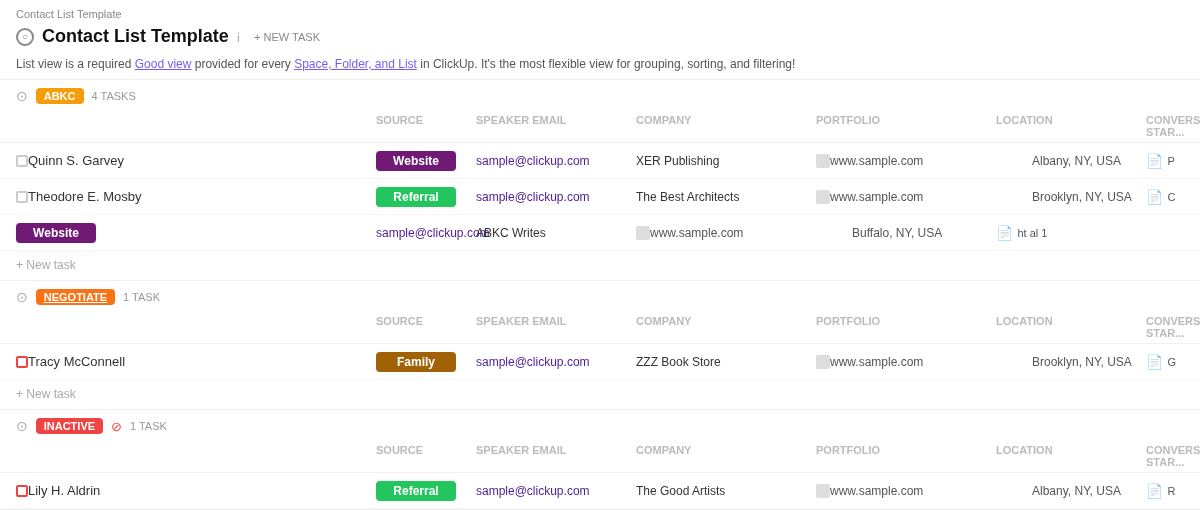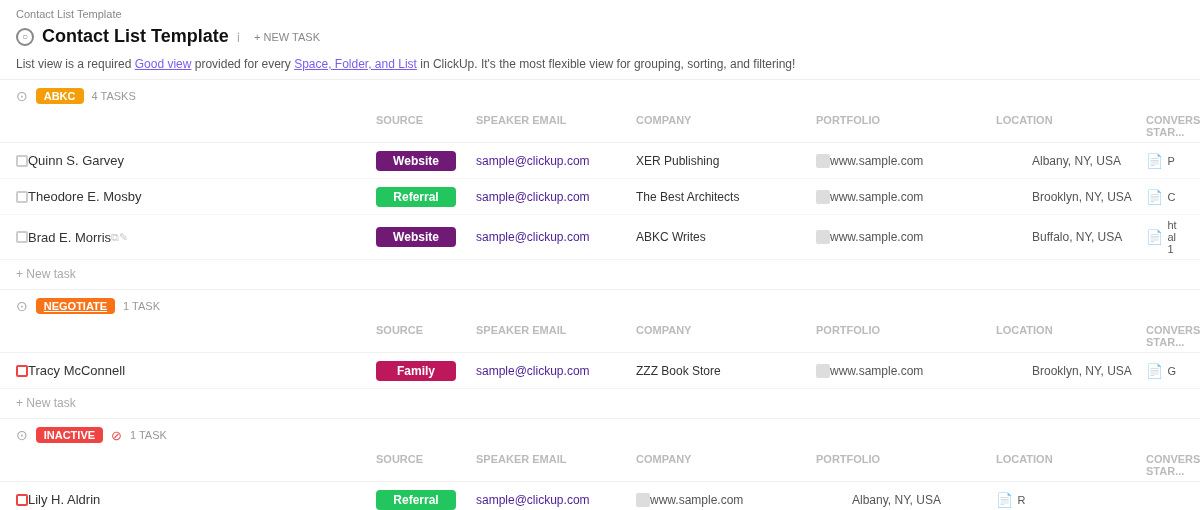--- a/index.html
+++ b/index.html
@@ -34,21 +34,21 @@
     .task-name-cell { display: flex; align-items: center; }
     .task-checkbox { width: 12px; height: 12px; border: 2px solid #ccc; border-radius: 2px; flex-shrink: 0; }
     .task-checkbox-red { border-color: #ef4444; }
     .task-name { font-size: 13px; color: #333; }
     .task-icon { color: #ccc; font-size: 11px; cursor: pointer; }
     .task-edit-icon { color: #ccc; font-size: 11px; cursor: pointer; }
 
     .source-badge { font-size: 12px; font-weight: 600; padding: 3px 12px; border-radius: 4px; color: #fff; display: inline-block; text-align: center; min-width: 80px; }
     .badge-website { background: #701a75; }
     .badge-referral { background: #22c55e; }
-    .badge-family { background: #be185d; }
+    .badge-family { background: #a16207; }
 
     .email-cell { font-size: 12px; color: #4c1d95; }
     .company-cell { font-size: 12px; color: #333; }
     .portfolio-cell { display: flex; align-items: flex-end; font-size: 12px; color: #555; }
     .portfolio-thumb { width: 14px; height: 14px; background: #ddd; border-radius: 2px; flex-shrink: 0; }
     .location-cell { font-size: 12px; color: #555; margin-left: 36px; }
     .conv-cell { display: flex; align-items: center; gap: 4px; font-size: 11px; color: #aaa; }
     .doc-icon { font-size: 14px; color: #ccc; }
     .conv-text { font-size: 11px; color: #555; }
 
@@ -126,26 +126,20 @@
         <div class="portfolio-thumb"></div>
         <span>www.sample.com</span>
       </div>
       <div class="location-cell">Brooklyn, NY, USA</div>
       <div class="conv-cell">
         <span class="doc-icon">📄</span>
         <span class="conv-text">C</span>
       </div>
     </div>
       <div class="task-row">
-      <div class="task-name-cell">
-        <div class="task-checkbox"></div>
-        <span class="task-name">Brad E. Morris</span>
-        <span class="task-icon">⧉</span>
-          <span class="task-edit-icon">✎</span>
-      </div>
       <div>
         <span class="source-badge badge-website">Website</span>
       </div>
       <div class="email-cell">sample@clickup.com</div>
       <div class="company-cell">ABKC Writes</div>
       <div class="portfolio-cell">
         <div class="portfolio-thumb"></div>
         <span>www.sample.com</span>
       </div>
       <div class="location-cell">Buffalo, NY, USA</div>
@@ -214,20 +208,21 @@
       <div class="task-row">
       <div class="task-name-cell">
         <div class="task-checkbox task-checkbox-red"></div>
         <span class="task-name">Lily H. Aldrin</span>
 
       </div>
       <div>
         <span class="source-badge badge-referral">Referral</span>
       </div>
       <div class="email-cell">sample@clickup.com</div>
+      <div class="company-cell">The Good Artists</div>
       <div class="portfolio-cell">
         <div class="portfolio-thumb"></div>
         <span>www.sample.com</span>
       </div>
       <div class="location-cell">Albany, NY, USA</div>
       <div class="conv-cell">
         <span class="doc-icon">📄</span>
         <span class="conv-text">R</span>
       </div>
     </div>

